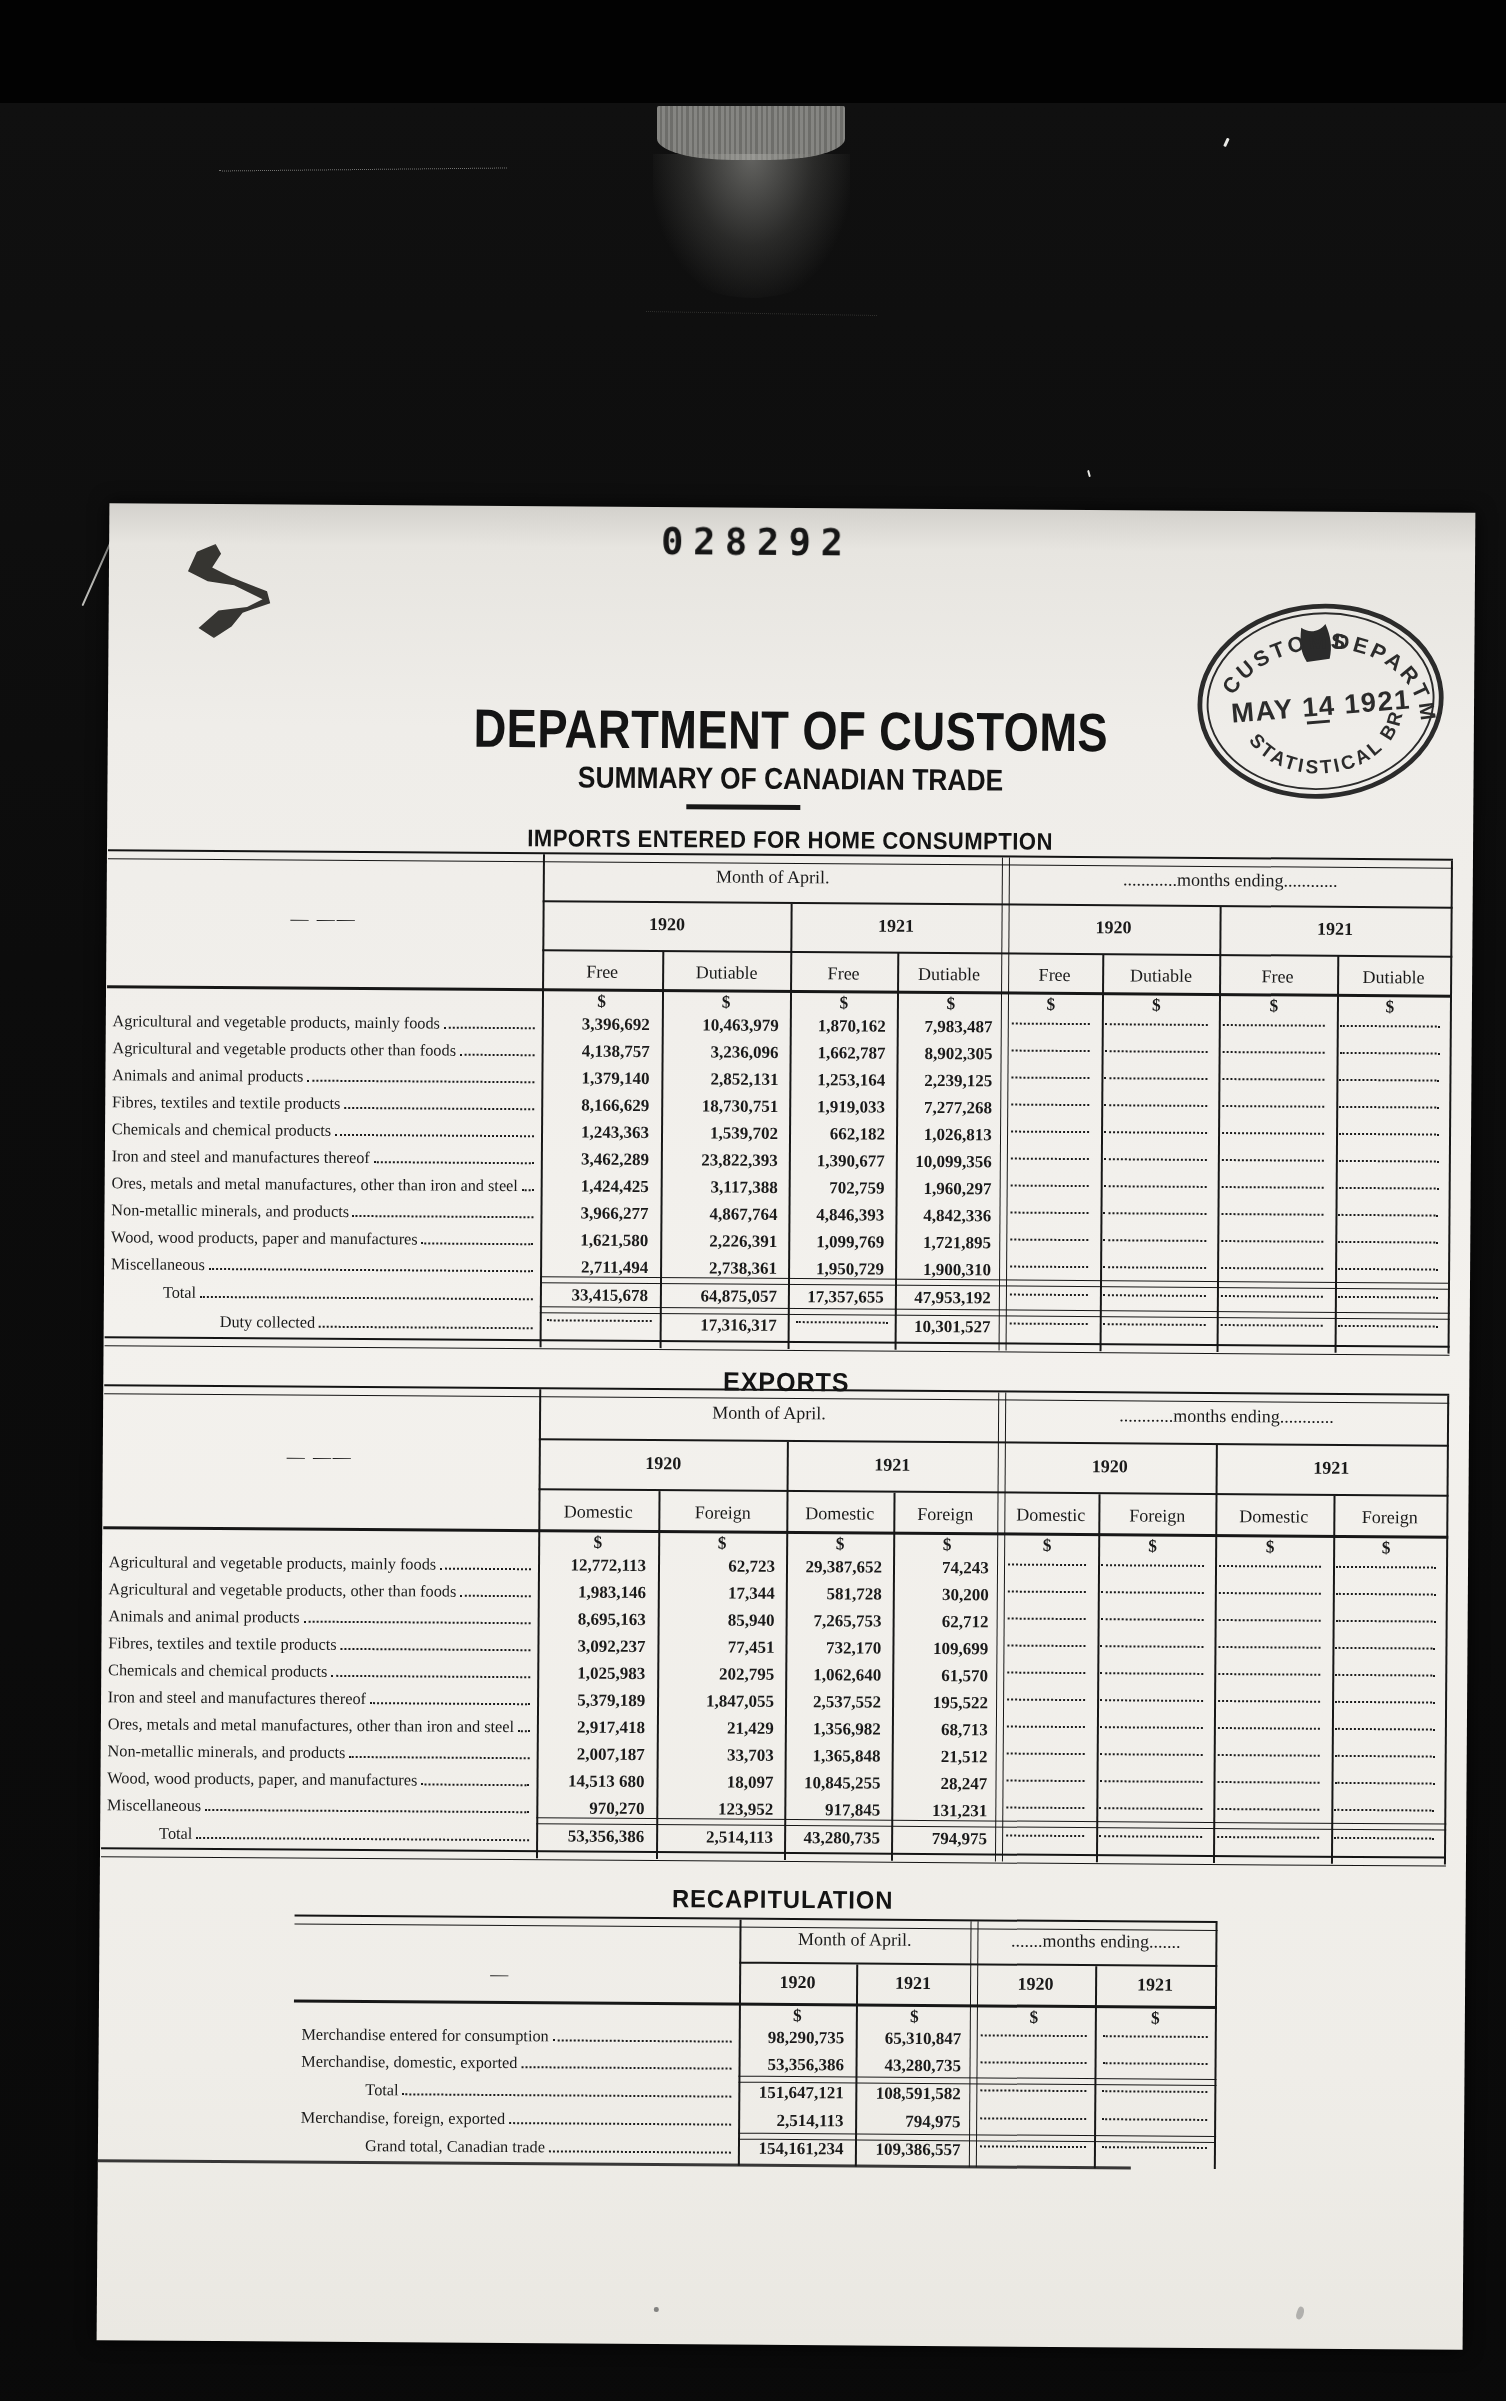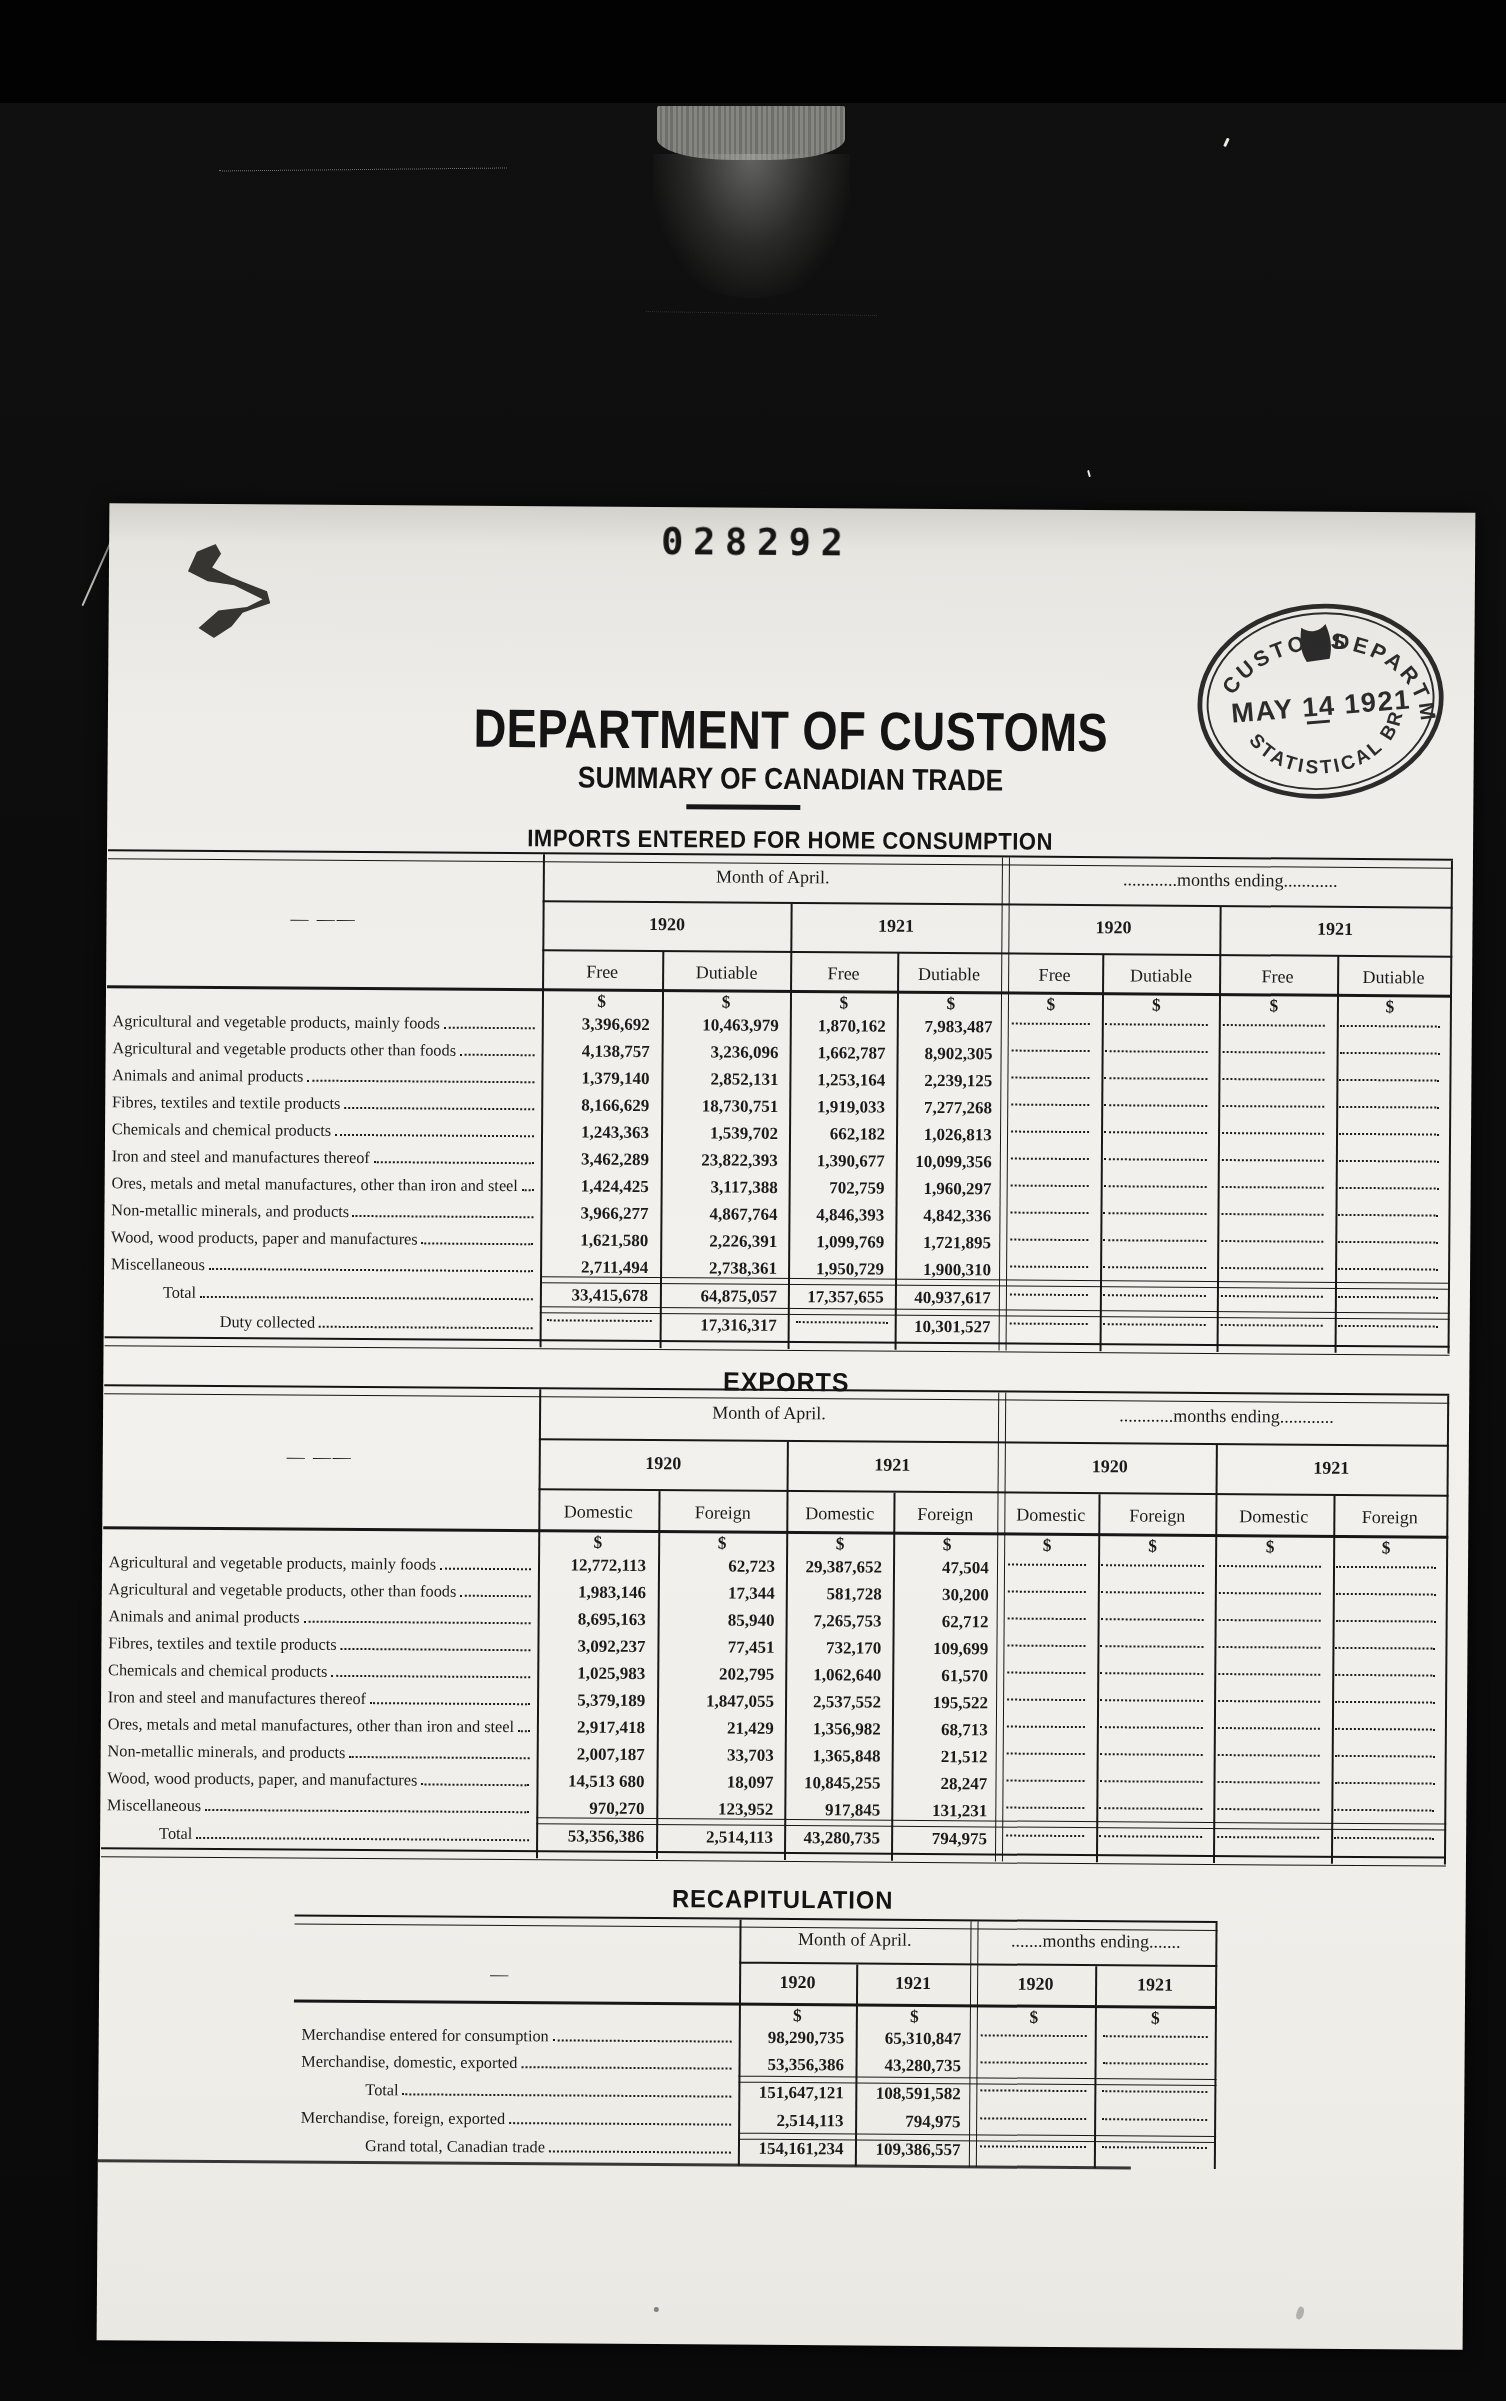--- a/index.html
+++ b/index.html
@@ -417,21 +417,21 @@
   </div>
           </div>
         <div class="trow tot">
           <div class="c0 ind1">
             <span class="lbl">Total</span>
             <span class="leader"></span>
           </div>
           <div class="c1 num">33,415,678</div>
           <div class="c2 num">64,875,057</div>
           <div class="c3 num">17,357,655</div>
-          <div class="c4 num">40,937,617</div>
+          <div class="c4 num">47,953,192</div>
           <div class="meg">
             <div class="m m1">
                 <span class="dotfill"></span>
               </div>
             <div class="m m2">
                 <span class="dotfill"></span>
               </div>
             <div class="m m3">
                 <span class="dotfill"></span>
               </div>
@@ -520,21 +520,21 @@
         </div>
         <div>
             <div class="trow">
     <div class="c0">
       <span class="lbl">Agricultural and vegetable products, mainly foods</span>
       <span class="leader"></span>
     </div>
     <div class="c1 num">12,772,113</div>
     <div class="c2 num">62,723</div>
     <div class="c3 num">29,387,652</div>
-    <div class="c4 num">47,504</div>
+    <div class="c4 num">74,243</div>
     <div class="meg">
       <div class="m m1">
                   <span class="dotfill"></span>
                 </div>
       <div class="m m2">
                   <span class="dotfill"></span>
                 </div>
       <div class="m m3">
                   <span class="dotfill"></span>
                 </div>

